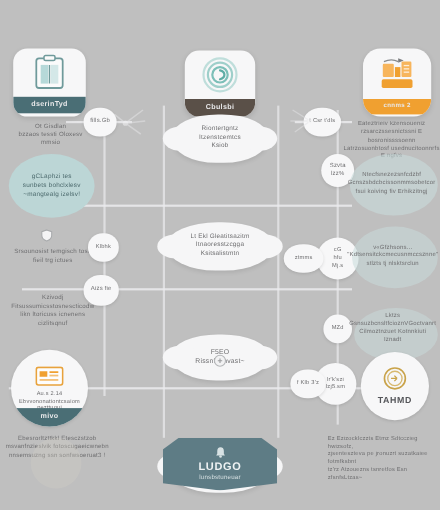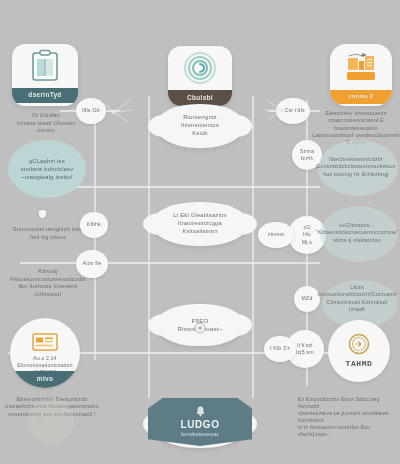--- a/index.html
+++ b/index.html
@@ -302,21 +302,21 @@
     <div>Lktzs</div>
     <div>GsnsuzbcnsltfcioznVGoctvanrt</div>
     <div>Cilmoztnzuet Kotnnkiuti</div>
     <div>Iznadt</div>
   </div>
 
   <div class="abs cnode" style="left:286px;top:330px;width:38px;height:38px;">
     <span class="txt" style="font-size:5.2px;white-space:pre-line;">lr'k'szi
 lzj5.sm</span>
   </div>
-  <div class="abs cnode" style="left:328px;top:320px;width:62px;height:62px;font-family:Liberation Mono, monospace;">
+  <div class="abs cnode" style="left:328px;top:320px;width:62px;height:62px;">
     <div>
       <svg width="26" height="26" viewBox="0 0 26 26">
         <circle cx="13" cy="12" r="9.5" fill="none" stroke="#c9a34a" stroke-width="1.5"></circle>
         <circle cx="13" cy="12" r="6.5" fill="none" stroke="#d8b96f" stroke-width="1.2"></circle>
         <path d="M9.5 12 h5.5 M15 12 l-2.5-2.5 M15 12 l-2.5 2.5" stroke="#c9a34a" stroke-width="1.2" fill="none"></path>
       </svg>
     </div>
     <div class="txt dark" style="font-size:8px;font-weight:700;letter-spacing:.6px;margin-top:1px;">TAHMD</div>
   </div>
   <div class="abs txt" style="left:298px;top:396px;width:102px;font-size:5.2px;text-align:left;">

